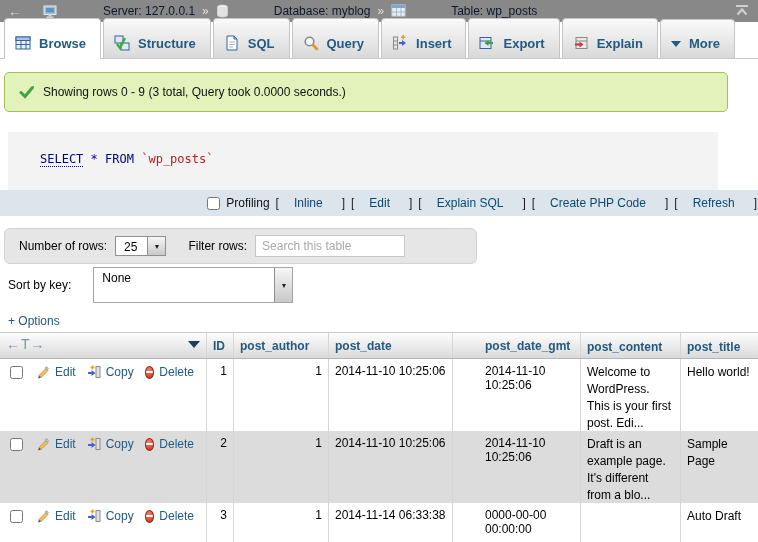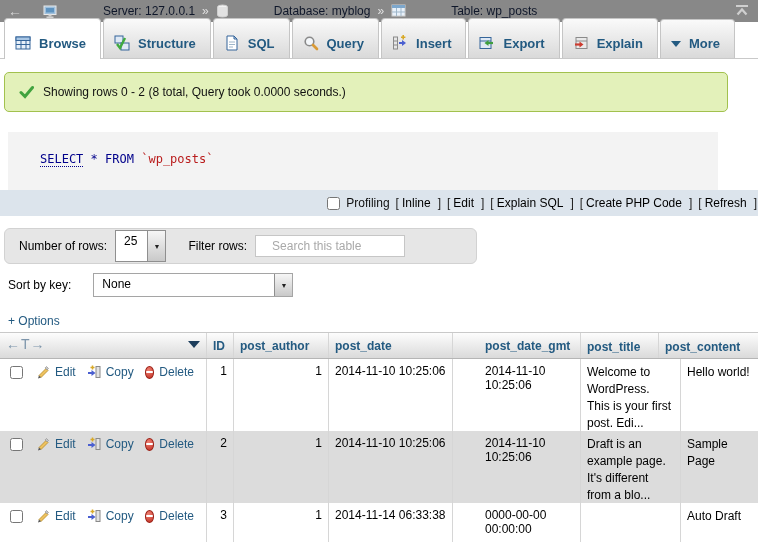--- a/index.html
+++ b/index.html
@@ -24,34 +24,34 @@
   
   .notice{margin:13px 30px 0 4px;height:40px;background:#e3f1ba;border:1px solid #a2c14e;border-radius:5px;display:flex;align-items:center;padding:0 14px;gap:9px;box-sizing:border-box;color:#111;}
 
   
   .querybox{margin:20px 40px 0 8px;height:58px;background:#f3f3f3;box-sizing:border-box;padding:20px 0 0 32px;}
   .sql{font-family:"DejaVu Sans Mono",monospace;font-size:12px;color:#00008b;}
   .sql .kw-select{border-bottom:1px dotted #00008b;}
   .sql .tbl{color:#b91c1c;}
   .toolsbar{height:26px;background:#dce4ec;display:flex;align-items:center;justify-content:flex-end;padding-right:1px;gap:2px;color:#111;}
   .toolsbar input{margin:0 4px 0 0;}
-  .toolsbar a{color:#000000;text-decoration:none;cursor:pointer;margin:0 1px;}
+  .toolsbar a{color:#0c4a6e;text-decoration:none;cursor:pointer;margin:0 13px;}
   .toolsbar .br{color:#222;margin-left:4px;}
 
   
   .rowsbar{margin:12px 0 0 4px;width:473px;height:36px;background:#e6e6e6;border:1px solid #d2d2d2;border-radius:6px;display:flex;align-items:center;box-sizing:border-box;padding:0 14px;gap:8px;}
-  .fake-select{display:inline-flex;align-items:stretch;background:#fff;border:1px solid #8f8f8f;height:32px;box-sizing:border-box;cursor:pointer;}
+  .fake-select{display:inline-flex;align-items:stretch;background:#fff;border:1px solid #8f8f8f;height:20px;box-sizing:border-box;cursor:pointer;}
   .fake-select .val{padding:3px 10px 0 8px;}
   .fake-select .btn{width:17px;border-left:1px solid #8f8f8f;background:linear-gradient(#f6f6f6,#c9c9c9);display:flex;align-items:center;justify-content:center;font-size:7px;color:#222;}
-  .filter-input{width:150px;height:22px;border:1px solid #c6c6c6;box-sizing:border-box;padding:0 16px;font-family:"Liberation Sans",sans-serif;font-size:12px;color:#333;}
+  .filter-input{width:150px;height:22px;border:1px solid #c6c6c6;box-sizing:border-box;padding:0 6px;font-family:"Liberation Sans",sans-serif;font-size:12px;color:#333;}
   .filter-input::placeholder{color:#a9a9a9;}
 
   
   .sortrow{margin:8px 0 0 8px;display:flex;align-items:center;gap:22px;height:26px;}
-  .sortrow .fake-select{width:200px;height:24px;justify-content:space-between;border-color:#a5a5a5;}
+  .sortrow .fake-select{width:200px;height:36px;justify-content:space-between;border-color:#a5a5a5;}
 
   
   .options{margin:16px 0 0 8px;color:#235a81;cursor:pointer;height:16px;}
 
   
   .grid{margin-top:2px;width:758px;}
   .grid-row{display:flex;width:758px;box-sizing:border-box;}
   .grid-head{height:27px;background:linear-gradient(#fdfdfd,#dadada);border-top:1px solid #c9c9c9;border-bottom:1px solid #b5b5b5;box-sizing:border-box;}
   .cell{box-sizing:border-box;padding:5px 6px;overflow:hidden;}
   .cell + .cell{border-left:1px solid #d6d6d6;}
@@ -204,21 +204,21 @@
       <span>More</span>
     </div>
   </div>
 
   <div class="notice">
     <span class="ico">
       <svg width="15" height="14" viewBox="0 0 15 14">
           <path d="M2 7.5 L6 11.5 L13.5 2.5" stroke="#41a33f" stroke-width="3" fill="none" stroke-linecap="round"></path>
         </svg>
     </span>
-    <span>Showing rows 0 - 2 (8 total, Query took 0.0000 seconds.)</span>
+    <span>Showing rows 0 - 9 (3 total, Query took 0.0000 seconds.)</span>
   </div>
 
   <div class="querybox">
     <div class="sql">
       <span class="kw-select">SELECT</span>
       <span>*</span>
       <span>FROM</span>
       <span class="tbl">`wp_posts`</span>
     </div>
   </div>
@@ -265,22 +265,22 @@
   <div class="grid">
     <div class="grid-row grid-head">
       <div class="cell c-actions" style="display:flex;align-items:center;justify-content:space-between;padding-top:2px;">
         <span class="arrows">←T→</span>
         <span class="sortcaret"></span>
       </div>
       <div class="cell hcell c-id">ID</div>
       <div class="cell hcell c-author">post_author</div>
       <div class="cell hcell c-date">post_date</div>
       <div class="cell hcell c-gmt">post_date_gmt</div>
+      <div class="cell hcell c-content">post_content</div>
       <div class="cell hcell c-title">post_title</div>
-      <div class="cell hcell c-content">post_content</div>
     </div>
 
     <div class="grid-row data-row row-odd">
       <div class="cell c-actions">
         <div class="actions-wrap">
           <input type="checkbox" style="">
           <span class="ico">
             <svg width="14" height="14" viewBox="0 0 14 14">
                 <polygon points="3,10.5 10,3.5 12,5.5 5,12.5" fill="#eec25e" stroke="#b58a2a" stroke-width="0.8"></polygon>
                 <polygon points="3,10.5 5,12.5 2,13.5" fill="#555"></polygon>

